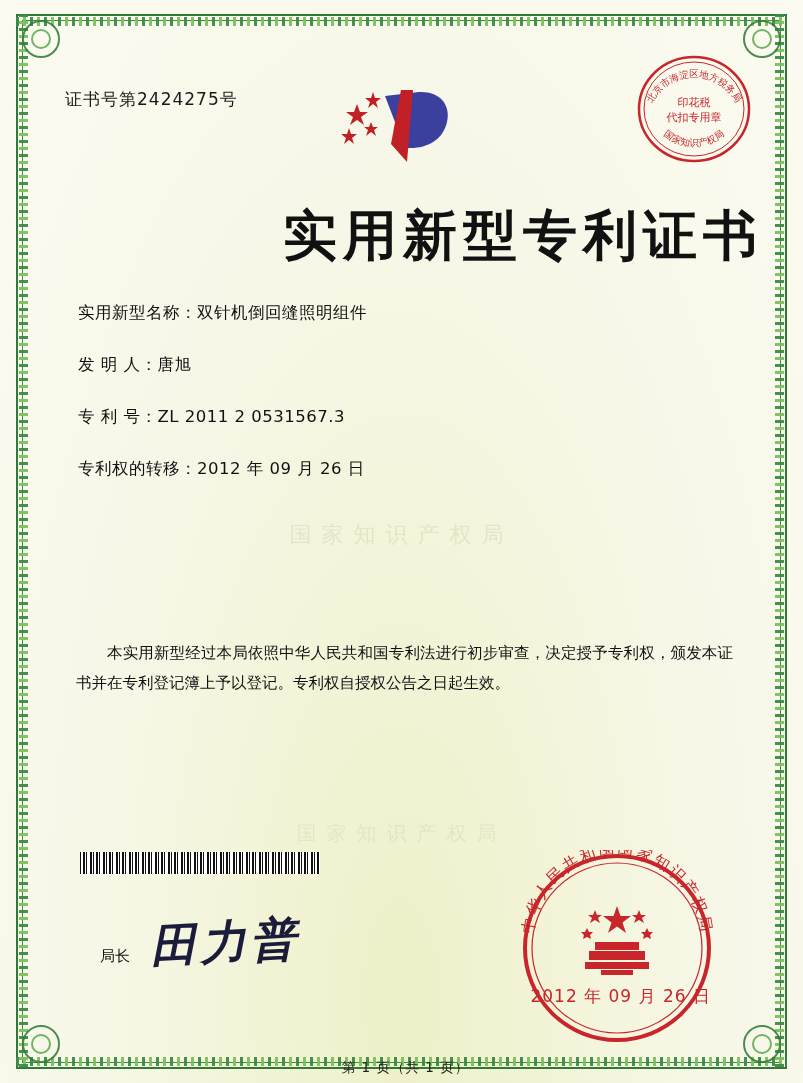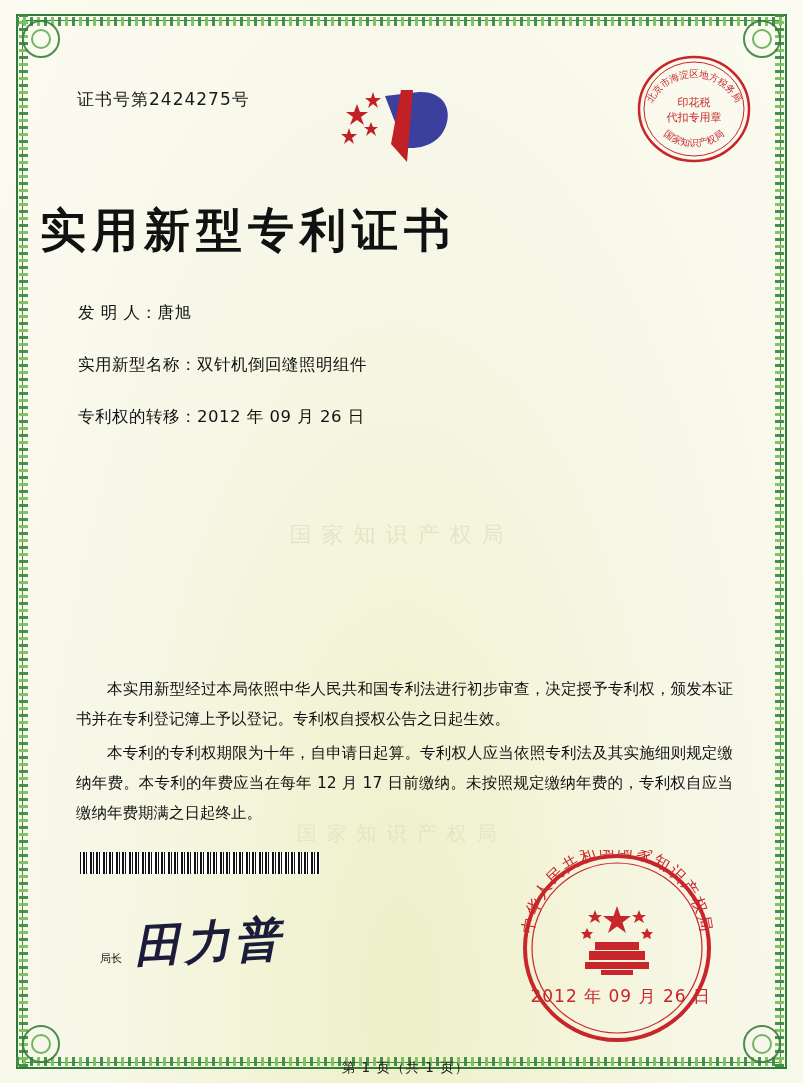--- a/index.html
+++ b/index.html
@@ -103,45 +103,44 @@
     left: 40px; right: 40px; top: 40px; bottom: 40px;
   }
   .cert-no {
     position: absolute;
     left: 25px;
     top: 48px;
     font-family: "DejaVu Sans", sans-serif;
     font-size: 17px;
     color: #1a1a1a;
     letter-spacing: 1px;
-    margin-left: 12px;
   }
   .logo {
     position: absolute;
     left: 50%;
     transform: translateX(-50%);
     top: 42px;
     width: 150px;
     height: 90px;
   }
   .seal-tax {
     position: absolute;
     right: 10px;
     top: 10px;
     width: 118px;
     height: 118px;
   }
   .title {
     position: absolute;
     left: 0; right: 0;
     top: 160px;
-    text-align: left;
+    text-align: right;
     font-family: "DejaVu Serif", serif;
     font-weight: bold;
-    font-size: 46px;
+    font-size: 54px;
     letter-spacing: 6px;
     color: #111;
   }
   .fields {
     position: absolute;
     left: 38px;
     right: 20px;
     top: 262px;
   }
   .field {
@@ -155,21 +154,20 @@
   .field .val { }
   .paras {
     position: absolute;
     left: 36px;
     right: 30px;
     top: 598px;
     font-size: 15.5px;
     line-height: 30px;
     color: #111;
     text-align: justify;
-    margin-top: 36px;
   }
   .para { text-indent: 2em; margin: 0 0 4px 0; }
 
   .barcode {
     position: absolute;
     left: 40px;
     top: 812px;
     width: 240px;
     height: 22px;
     background: repeating-linear-gradient(90deg,
@@ -179,23 +177,23 @@
       #111 10px, #111 12px, #fff 12px, #fff 13px);
   }
   .signature-row {
     position: absolute;
     left: 60px;
     top: 872px;
     display: flex;
     align-items: flex-end;
   }
   .sig-label {
-    font-size: 11px;
+    font-size: 15px;
     color: #111;
-    margin-right: 12px;
+    margin-right: 20px;
     padding-bottom: 8px;
   }
   .sig-script {
     font-family: "DejaVu Serif", serif;
     font-size: 46px;
     font-style: italic;
     font-weight: bold;
     color: #1b1b3a;
     letter-spacing: 4px;
     transform: rotate(-3deg);
@@ -276,33 +274,35 @@
         <text font-size="9.5" fill="#c8262a" font-family="DejaVu Sans, sans-serif">
           <textPath href="#taxArcBot" startOffset="50%" text-anchor="middle">国家知识产权局</textPath>
         </text>
       </svg>
     </div>
 
     <div class="title">实用新型专利证书</div>
 
     <div class="fields">
       <div class="field">
+        <span class="lbl">实用新型名称：</span><span class="val">双针机倒回缝照明组件</span>
+      </div>
+      <div class="field">
         <span class="lbl">发 明 人：</span><span class="val">唐旭</span>
       </div>
       <div class="field">
-        <span class="lbl">实用新型名称：</span><span class="val">双针机倒回缝照明组件</span>
+        <span class="lbl">专 利 号：</span><span class="val">ZL 2011 2 0531567.3</span>
       </div>
       <div class="field">
         <span class="lbl">专利权的转移：</span><span class="val">2012 年 09 月 26 日</span>
       </div>
     </div>
 
     <div class="paras">
       <p class="para">本实用新型经过本局依照中华人民共和国专利法进行初步审查，决定授予专利权，颁发本证书并在专利登记簿上予以登记。专利权自授权公告之日起生效。</p>
-      <p class="para">本专利的专利权期限为十年，自申请日起算。专利权人应当依照专利法及其实施细则规定缴纳年费。本专利的年费应当在每年 12 月 17 日前缴纳。未按照规定缴纳年费的，专利权自应当缴纳年费期满之日起终止。</p>
     </div>
 
     <div class="barcode"></div>
 
     <div class="signature-row">
       <span class="sig-label">局长</span>
       <span class="sig-script">田力普</span>
     </div>
 
     <div class="seal-gov">

